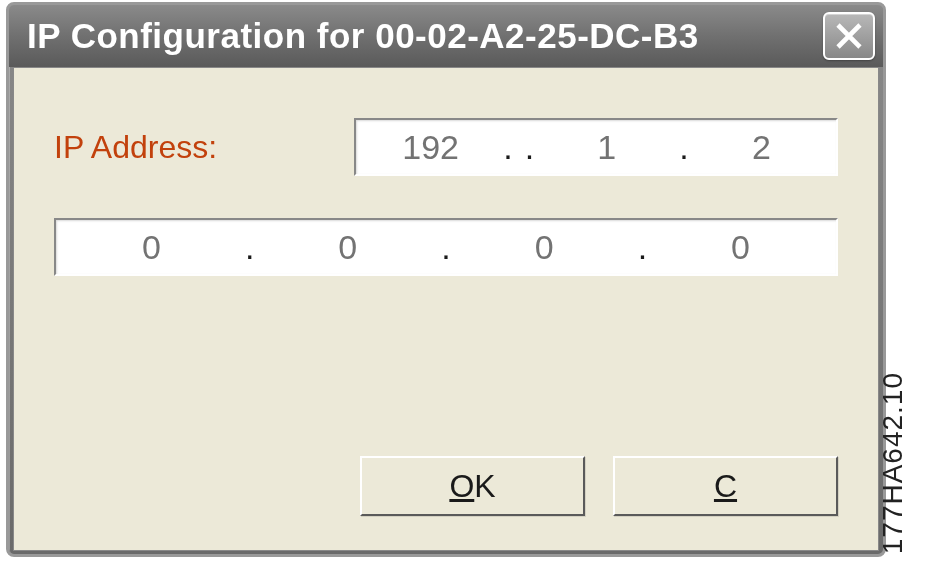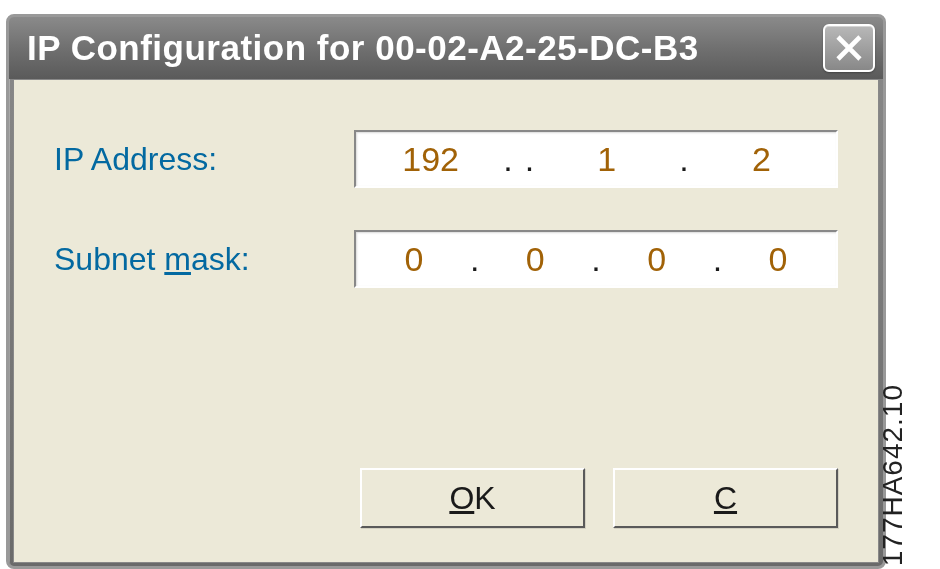--- a/index.html
+++ b/index.html
@@ -10,21 +10,21 @@
     body {
       font-family: Tahoma, Arial, sans-serif;
       background: #fff;
       width: 940px;
       height: 569px;
       position: relative;
     }
     .dialog {
       position: absolute;
       left: 6px;
-      top: 14px;
+      top: 2px;
       width: 880px;
       height: 555px;
       border: 3px solid #999;
       border-radius: 8px;
       background: linear-gradient(to bottom, #8a8a8a 0%, #6a6a6a 100%);
       box-shadow: inset 1px 1px 0 rgba(255,255,255,0.3);
     }
     .titlebar {
       height: 62px;
       display: flex;
@@ -65,21 +65,21 @@
       padding: 50px 40px 30px 40px;
       position: relative;
     }
     .row {
       display: flex;
       align-items: center;
       margin-bottom: 42px;
     }
     .label {
       font-size: 32px;
-      color: #0369a1;
+      color: #c2410c;
       width: 300px;
     }
     .label .mnemonic {
       text-decoration: underline;
     }
     .ip-field {
       flex: 1;
       display: flex;
       align-items: center;
       height: 58px;
@@ -89,21 +89,21 @@
       border-right: 2px solid #fff;
       border-bottom: 2px solid #fff;
       box-shadow: inset 1px 1px 2px rgba(0,0,0,0.15);
       padding: 0 8px;
     }
     .octet {
       flex: 1;
       text-align: center;
       font-size: 34px;
       font-family: Tahoma, Arial, sans-serif;
-      color: #a16207;
+      color: #737373;
       border: none;
       background: transparent;
       outline: none;
       width: 100%;
     }
     .dot {
       font-size: 34px;
       color: #1a1a1a;
       padding: 0 6px;
       user-select: none;
@@ -168,23 +168,20 @@
         <input class="octet" value="192" style="">
         <span class="dot">.</span>
         <span class="dot">.</span>
         <input class="octet" value="1" style="">
         <span class="dot">.</span>
         <input class="octet" value="2" style="">
       </div>
     </div>
 
     <div class="row">
-      <div class="label">
-        <span>Subnet </span><span class="mnemonic">m</span><span>ask:</span>
-      </div>
       <div class="ip-field">
         <input class="octet" value="0" style="">
         <span class="dot">.</span>
         <input class="octet" value="0" style="">
         <span class="dot">.</span>
         <input class="octet" value="0" style="">
         <span class="dot">.</span>
         <input class="octet" value="0" style="">
       </div>
     </div>

